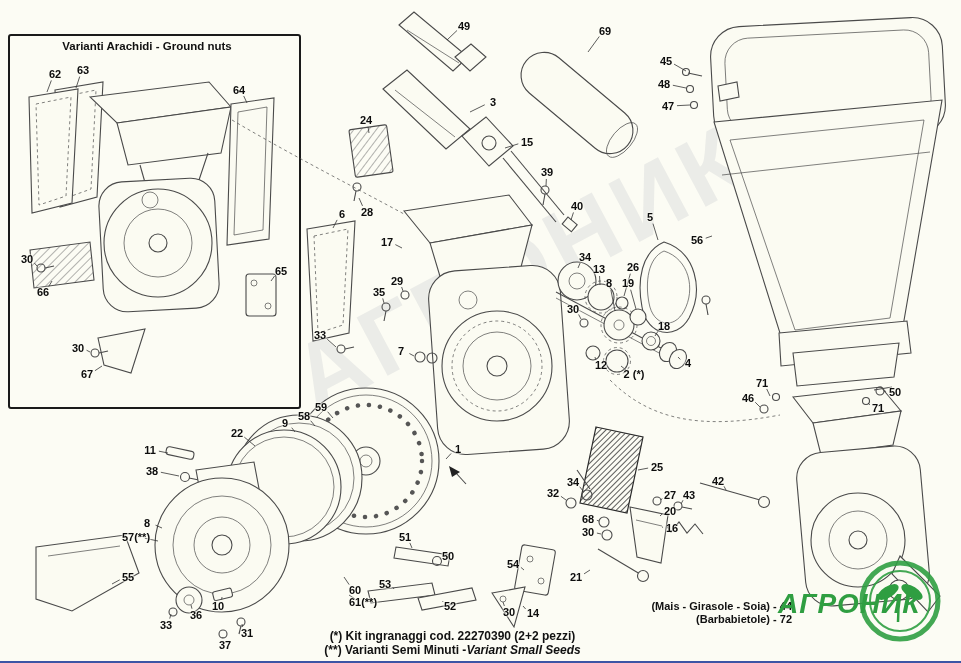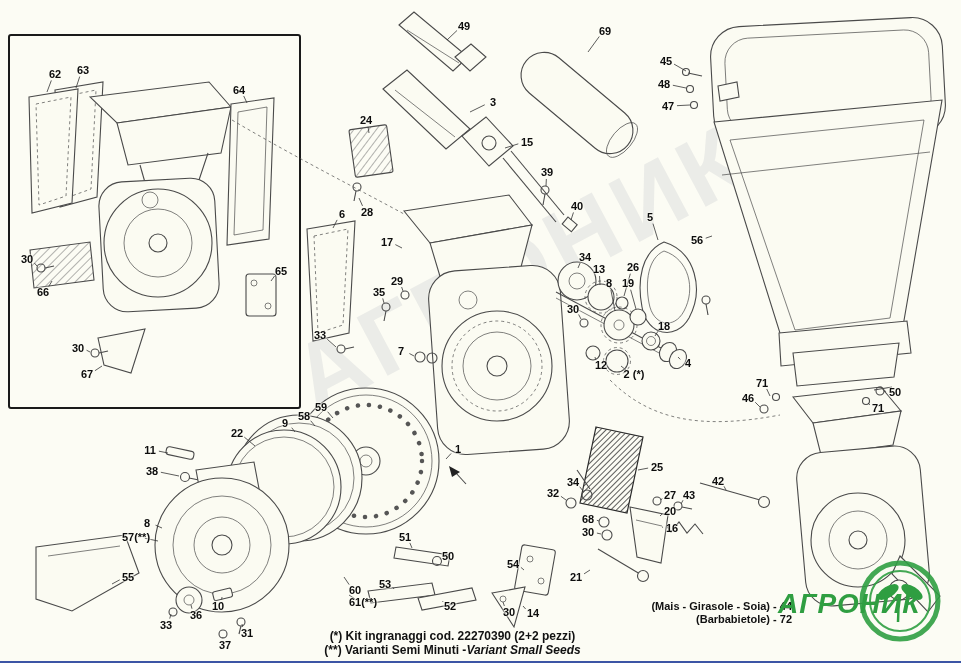--- a/index.html
+++ b/index.html
@@ -348,20 +348,21 @@
       <line x1="442.6763987591394" y1="601.9313326439664" x2="443" y2="601"></line>
       <line x1="349.18651982680444" y1="584.6562960024162" x2="344" y2="577"></line>
       <line x1="354.9501552810008" y1="598.8695048315003" x2="349" y2="595"></line>
       <line x1="520.9010601562295" y1="567.351964914764" x2="524" y2="570"></line>
       <line x1="584.0498447189992" y1="573.8695048315003" x2="590" y2="570"></line>
       <line x1="504.36953820115224" y1="605.9975495200122" x2="503" y2="602"></line>
       <line x1="525.6269127153287" y1="608.9857635894567" x2="523" y2="606"></line>
     </svg>
 
   <div class="inset-box"></div>
+  <div class="inset-title">Varianti Arachidi - Ground nuts</div>
 
   <div id="label-layer">
       <div class="part-label" style="left: 464px; top: 26px;">49</div>
       <div class="part-label" style="left: 605px; top: 31px;">69</div>
       <div class="part-label" style="left: 493px; top: 102px;">3</div>
       <div class="part-label" style="left: 527px; top: 142px;">15</div>
       <div class="part-label" style="left: 666px; top: 61px;">45</div>
       <div class="part-label" style="left: 664px; top: 84px;">48</div>
       <div class="part-label" style="left: 668px; top: 106px;">47</div>
       <div class="part-label" style="left: 547px; top: 172px;">39</div>

